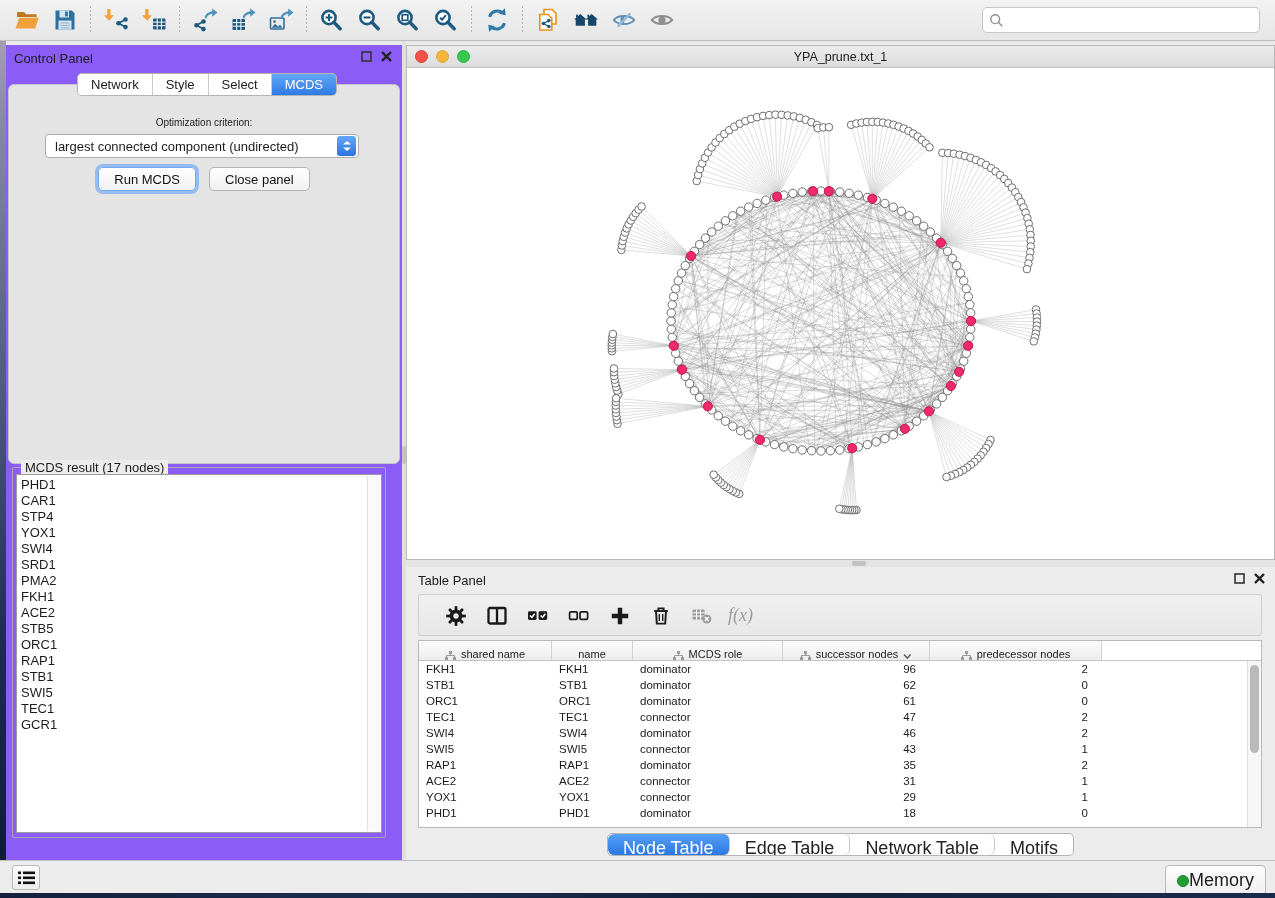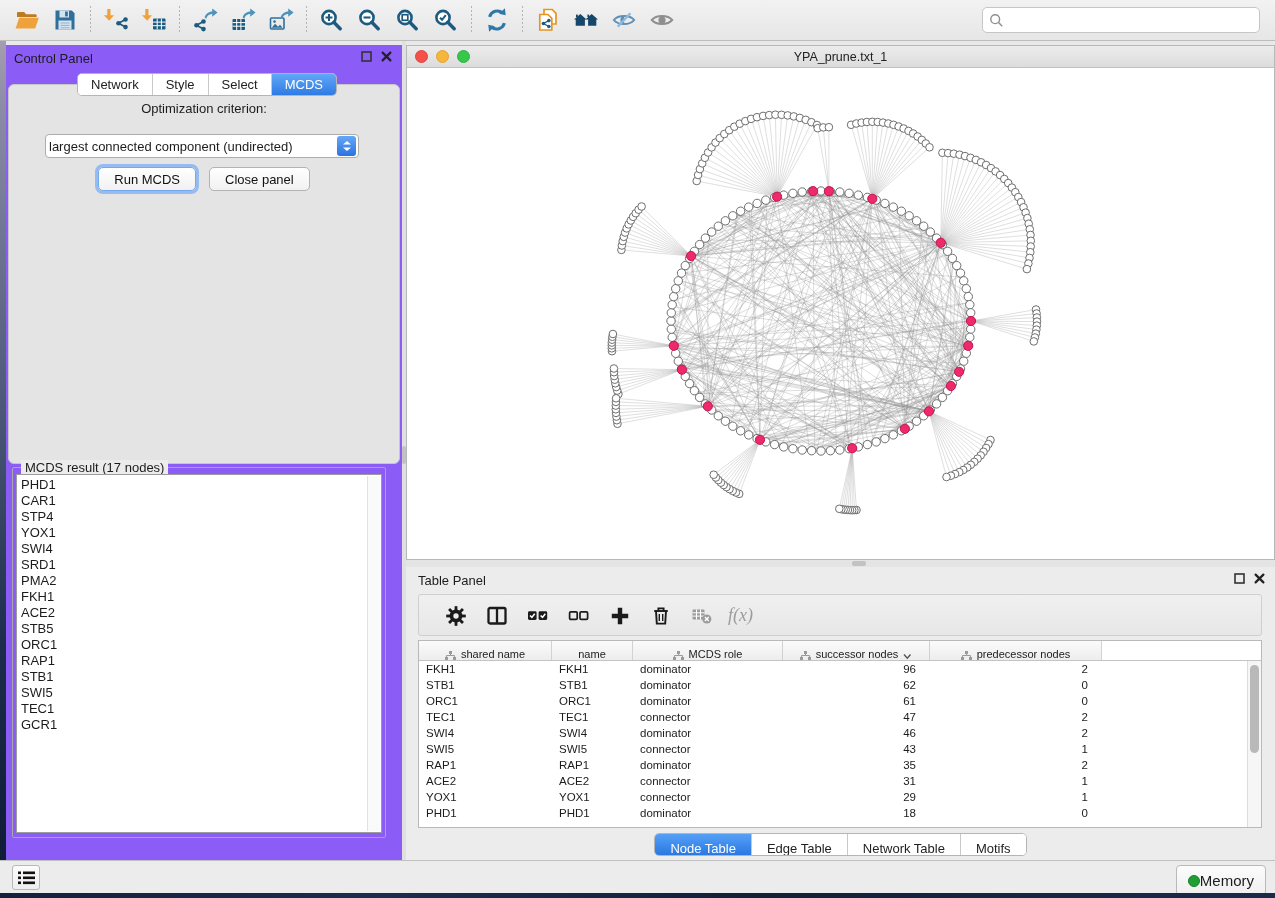--- a/index.html
+++ b/index.html
@@ -25,24 +25,24 @@
   
   .cpanel{position:absolute;left:0;top:4px;width:396px;height:815px;background:#8b5cf6;}
   .panel-title{position:absolute;left:8px;top:6px;font-size:13px;color:#1c1c1c;}
   .win-controls{position:absolute;top:6px;right:10px;display:flex;gap:9px;align-items:center;}
   .cp-tabs{position:absolute;left:71px;top:28px;height:23px;display:flex;background:#fff;border:1px solid #b5b5b5;
     border-radius:5px;overflow:hidden;z-index:2;}
   .cp-tab{padding:0 13px;font-size:13px;line-height:21px;border-right:1px solid #c9c9c9;background:#fff;color:#222;}
   .cp-tab:last-child{border-right:0;}
   .cp-tab.active{background:linear-gradient(#61a7f7,#2e7be4);color:#fff;}
   .cp-body{position:absolute;left:2px;top:39px;width:392px;height:380px;background:#e4e4e4;border:1px solid #c7c7c7;border-radius:6px;}
-  .opt-label{position:absolute;left:0;top:56px;width:396px;text-align:center;font-size:13px;}
+  .opt-label{position:absolute;left:0;top:72px;width:396px;text-align:center;font-size:10px;}
   .dropdown{position:absolute;left:39px;top:89px;width:314px;height:24px;background:#fff;border:1px solid #adadad;
     border-radius:4px;display:flex;align-items:center;}
-  .dropdown .dd-text{flex:1;font-size:13px;padding-left:3px;white-space:nowrap;overflow:hidden;}
+  .dropdown .dd-text{flex:1;font-size:13px;padding-left:9px;white-space:nowrap;overflow:hidden;}
   .dd-stepper{width:19px;height:20px;margin:2px;border-radius:3px;background:linear-gradient(#64a7f8,#2c73df);
     display:flex;flex-direction:column;align-items:center;justify-content:center;gap:1px;}
   .btnrow{position:absolute;left:0;top:122px;width:396px;display:flex;justify-content:center;gap:13px;}
   .btn{height:24px;padding:0 15px;font-size:13px;font-family:"Liberation Sans",sans-serif;background:linear-gradient(#ffffff,#f1f1f1);
     border:1px solid #b3b3b3;border-radius:5px;color:#111;}
   .btn.focused{box-shadow:0 0 0 3px rgba(108,165,246,.65);border-color:#74a9f0;}
 
   .fieldset{position:absolute;left:6px;top:422px;width:374px;height:371px;border:1px solid #a8a8a8;border-radius:2px;padding-left:11px;}
   .fieldset .legend{position:absolute;left:8px;top:-8px;background:#ececec;padding:0 4px;font-size:13px;}
   .mcds-list{position:absolute;left:3px;top:6px;width:366px;height:359px;background:#fff;border:1px solid #9c9c9c;overflow:hidden;}
@@ -79,30 +79,30 @@
   .thead{display:flex;height:20px;border-bottom:1px solid #c4c4c4;}
   .th{display:flex;align-items:flex-end;justify-content:center;gap:5px;font-size:11px;color:#222;
     background:linear-gradient(#fbfbfb,#ededed);border-right:1px solid #d2d2d2;overflow:hidden;}
   .trow{display:flex;height:16px;font-size:11.5px;align-items:center;}
   .td{padding-left:7px;white-space:nowrap;overflow:hidden;}
   .td.num{text-align:right;padding-right:14px;padding-left:0;}
   .tscroll{position:absolute;right:0;top:20px;bottom:0;width:14px;background:#f6f6f6;border-left:1px solid #ddd;}
   .tscroll .thumb{position:absolute;left:2px;top:4px;width:9px;height:88px;background:#b9b9b9;border-radius:5px;}
   .tp-tabs{position:absolute;left:0;top:266px;width:869px;display:flex;justify-content:center;}
   .tp-tabgroup{display:flex;background:#fff;border:1px solid #b5b5b5;border-radius:5px;overflow:hidden;height:23px;}
-  .tp-tab{padding:4px 15px;font-size:13px;line-height:21px;border-right:1px solid #c9c9c9;background:#fff;color:#222;}
+  .tp-tab{padding:4px 15px;font-size:18px;line-height:21px;border-right:1px solid #c9c9c9;background:#fff;color:#222;border-radius:6px;}
   .tp-tab:last-child{border-right:0;}
   .tp-tab.active{background:linear-gradient(#55a0f6,#2a78e2);color:#fff;}
 
   
   .statusbar{position:absolute;left:0px;top:860px;width:1275px;height:33px;background:#ececec;border-top:1px solid #c0c0c0;}
   .sq-btn{position:absolute;left:12px;top:4px;width:28px;height:25px;background:linear-gradient(#fcfcfc,#eee);
     border:1px solid #b9b9b9;border-radius:3px;display:flex;align-items:center;justify-content:center;}
   .mem-btn{position:absolute;right:9px;top:4px;height:31px;padding:0 11px;background:linear-gradient(#fcfcfc,#efefef);
-    border:1px solid #b9b9b9;border-radius:4px;display:flex;align-items:center;gap:0;font-size:15px;}
+    border:1px solid #b9b9b9;border-radius:4px;display:flex;align-items:center;gap:0;font-size:18px;}
   .mem-dot{width:12px;height:12px;border-radius:50%;background:#1e9e33;border:1px solid #188229;}
   .desktop-bottom{position:absolute;left:0;top:893px;width:1275px;height:5px;
     background:linear-gradient(90deg,#14203b,#1b2c4e 30%,#122038 60%,#1a2a4a);}
 </style>
 </head>
 <body>
 
 <div class="screen">
 
   <div class="toolbar">

